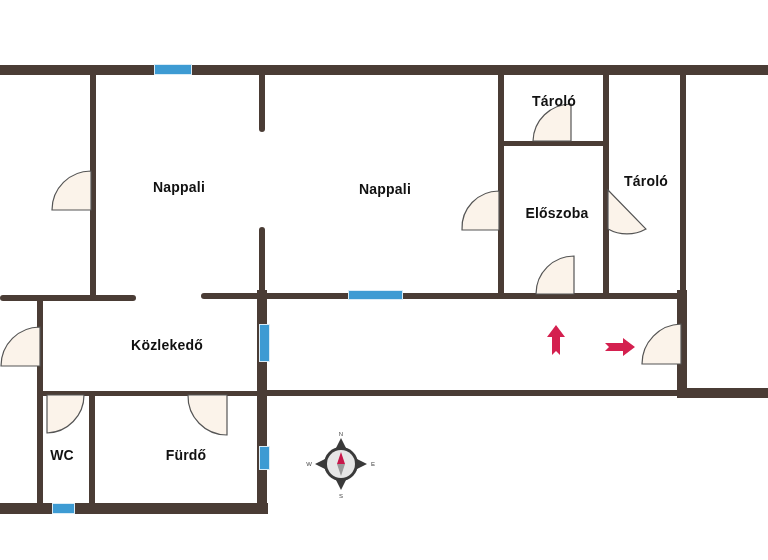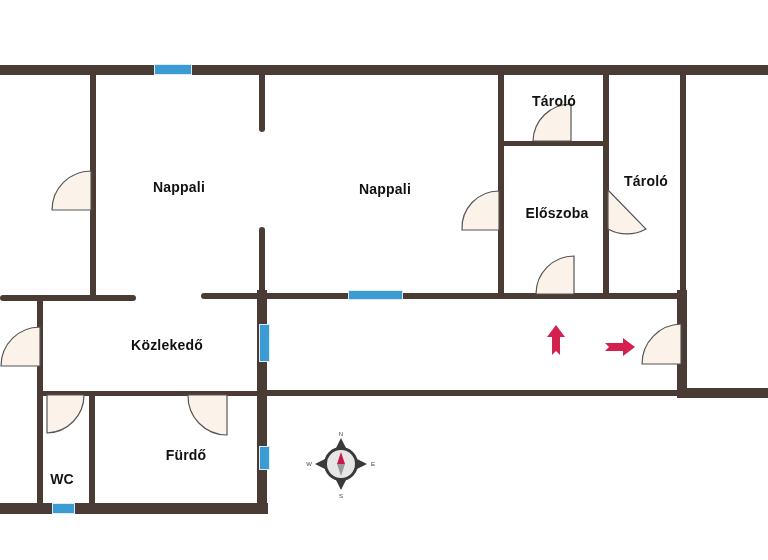--- a/index.html
+++ b/index.html
@@ -81,21 +81,21 @@
       <path d="M227,395 L227,435 A39,39 0 0 1 188,395 Z"></path>
     </g>
   </svg>
 
   <div class="label" style="left:179px; top:187px;">Nappali</div>
   <div class="label" style="left:385px; top:189px;">Nappali</div>
   <div class="label" style="left:554px; top:101px;">Tároló</div>
   <div class="label" style="left:557px; top:213px;">Előszoba</div>
   <div class="label" style="left:646px; top:181px;">Tároló</div>
   <div class="label" style="left:167px; top:345px;">Közlekedő</div>
-  <div class="label" style="left:62px; top:455px;margin-top:24px;">WC</div>
+  <div class="label" style="left:62px; top:455px;">WC</div>
   <div class="label" style="left:186px; top:455px;">Fürdő</div>
 
   <svg class="arrow" style="left:546px; top:324px;" width="20" height="32">
     <path d="M10,1 L19,13 L14,13 L14,31 L10,27 L6,31 L6,13 L1,13 Z" fill="#d4204f"></path>
   </svg>
   <svg class="arrow" style="left:604px; top:337px;" width="32" height="20">
     <path d="M31,10 L19,19 L19,14 L1,14 L5,10 L1,6 L19,6 L19,1 Z" fill="#d4204f"></path>
   </svg>
 
   <svg class="compass" style="left:305px; top:428px;" width="72" height="72" viewBox="0 0 72 72">

